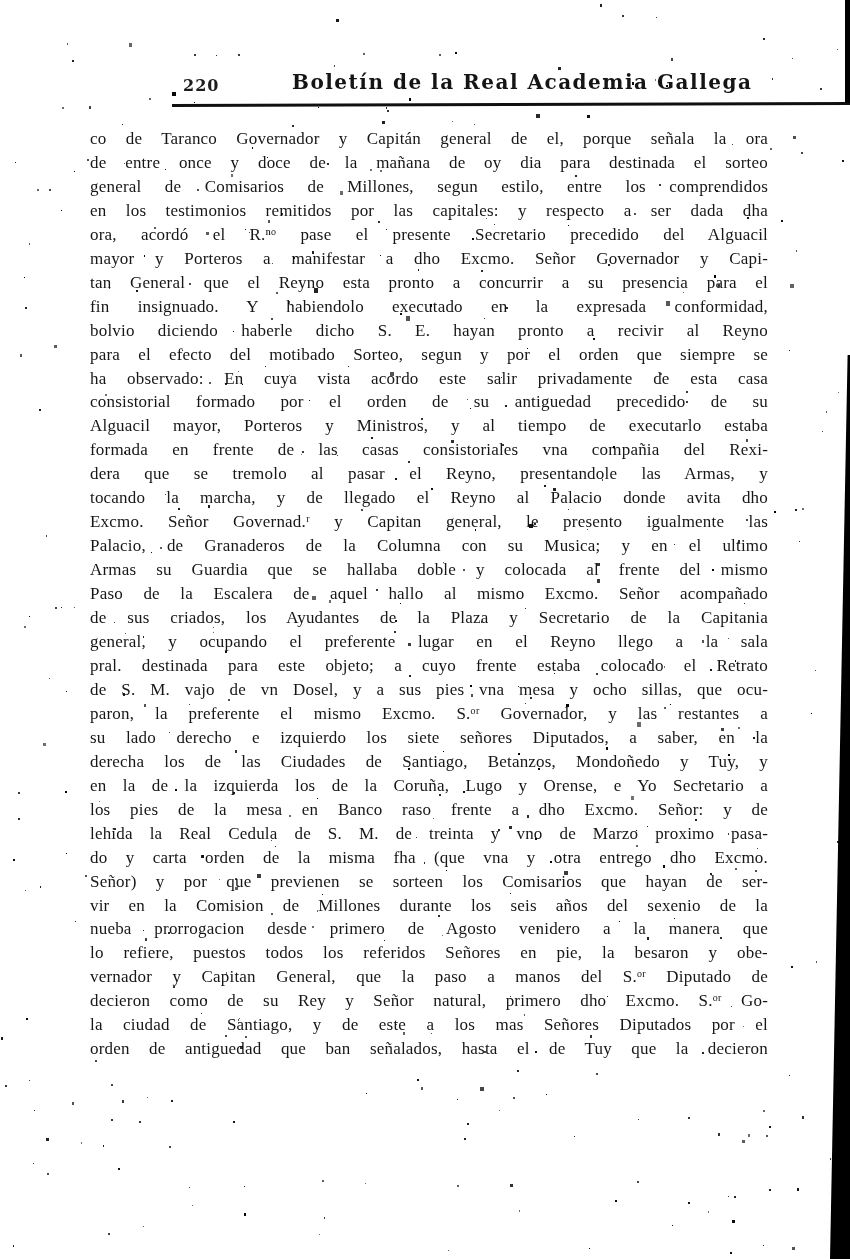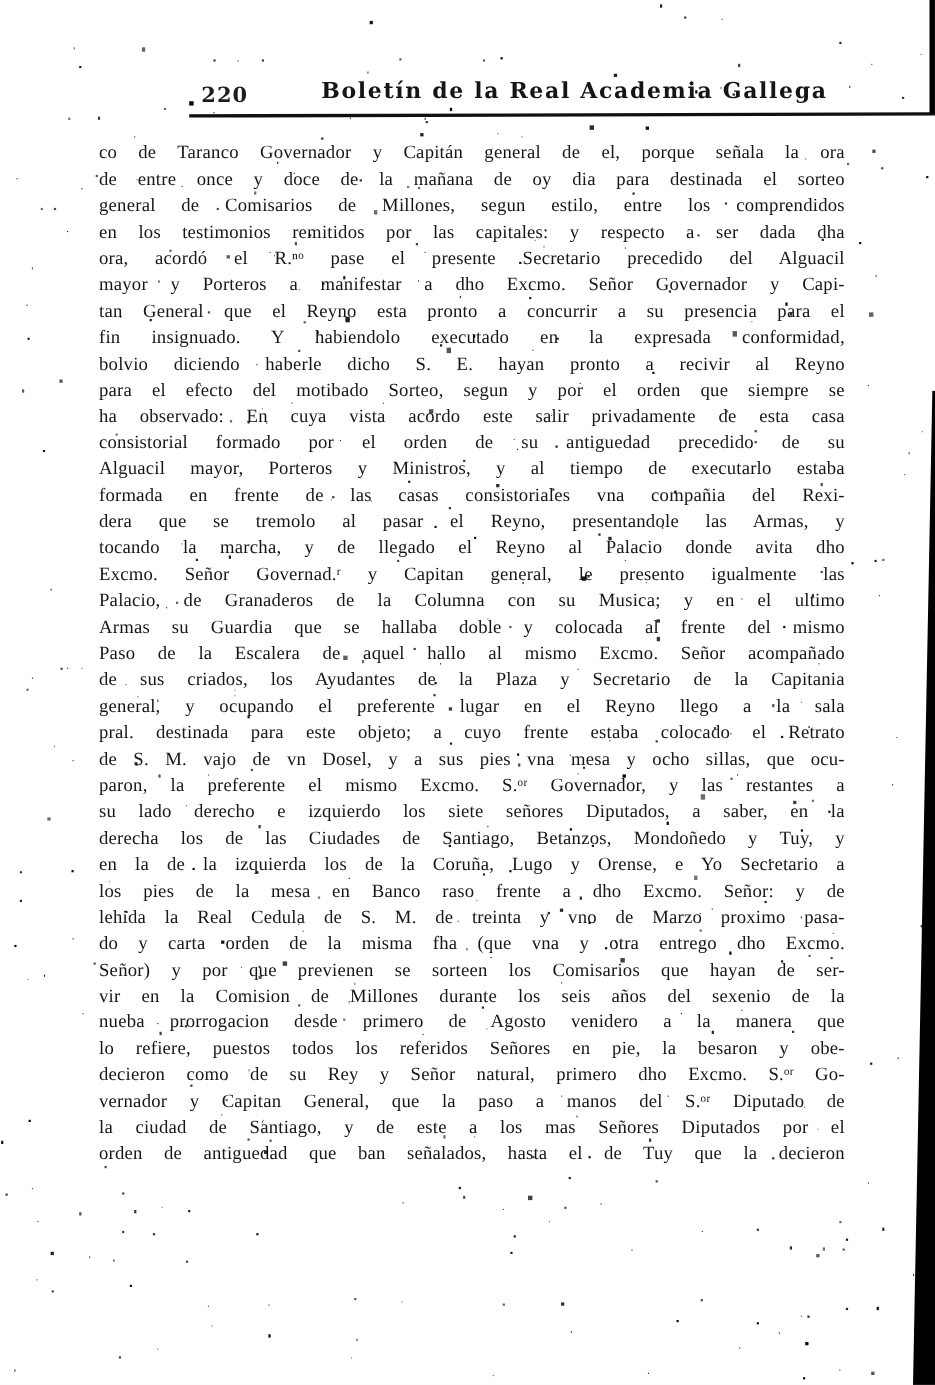--- a/index.html
+++ b/index.html
@@ -8,21 +8,21 @@
     width:850px;height:1259px;
     background:#ffffff;
     overflow:hidden;
     font-family:"Liberation Serif", serif;
     color:#141414;
   }
   .header-row{position:absolute;top:70px;left:0;width:100%;height:32px;}
   .page-number{
     position:absolute;left:183px;top:6px;
     font-family:"DejaVu Serif", serif;
-    font-size:19px;font-weight:bold;letter-spacing:1px;color:#1c1c1c;text-align:right;
+    font-size:16px;font-weight:bold;letter-spacing:1px;color:#1c1c1c;text-align:right;
   }
   .header-title{
     position:absolute;left:292px;top:0;
     font-family:"DejaVu Serif", serif;
     font-size:20px;font-weight:bold;letter-spacing:1.5px;color:#151515;
     white-space:nowrap;
   }
   .header-rule{
     position:absolute;top:103px;left:172px;right:0;height:3px;
     background:#101010;
@@ -91,22 +91,22 @@
       <div class="line">su lado derecho e izquierdo los siete señores Diputados, a saber, en la</div>
       <div class="line">derecha los de las Ciudades de Santiago, Betanzos, Mondoñedo y Tuy, y</div>
       <div class="line">en la de la izquierda los de la Coruña, Lugo y Orense, e Yo Secretario a</div>
       <div class="line">los pies de la mesa en Banco raso frente a dho Excmo. Señor: y de</div>
       <div class="line">lehida la Real Cedula de S. M. de treinta y vno de Marzo proximo pasa-</div>
       <div class="line">do y carta orden de la misma fha (que vna y otra entrego dho Excmo.</div>
       <div class="line">Señor) y por que previenen se sorteen los Comisarios que hayan de ser-</div>
       <div class="line">vir en la Comision de Millones durante los seis años del sexenio de la</div>
       <div class="line">nueba prorrogacion desde primero de Agosto venidero a la manera que</div>
       <div class="line">lo refiere, puestos todos los referidos Señores en pie, la besaron y obe-</div>
+      <div class="line">vernador y Capitan General, que la paso a manos del S.ᵒʳ Diputado de</div>
       <div class="line">decieron como de su Rey y Señor natural, primero dho Excmo. S.ᵒʳ Go-</div>
-      <div class="line">vernador y Capitan General, que la paso a manos del S.ᵒʳ Diputado de</div>
       <div class="line">la ciudad de Santiago, y de este a los mas Señores Diputados por el</div>
       <div class="line">orden de antiguedad que ban señalados, hasta el de Tuy que la decieron</div>
     </div>
 
   <div class="scan-artifact" id="edge-top"></div>
   <div class="scan-artifact" id="edge-bottom"></div>
 
   <div class="noise" id="noise">
       <i class="noise-dot" style="width: 1px; height: 1px; left: 567px; top: 219px; opacity: 0.79;"></i>
       <i class="noise-dot" style="width: 2px; height: 2px; left: 400px; top: 313px; opacity: 0.95;"></i>

